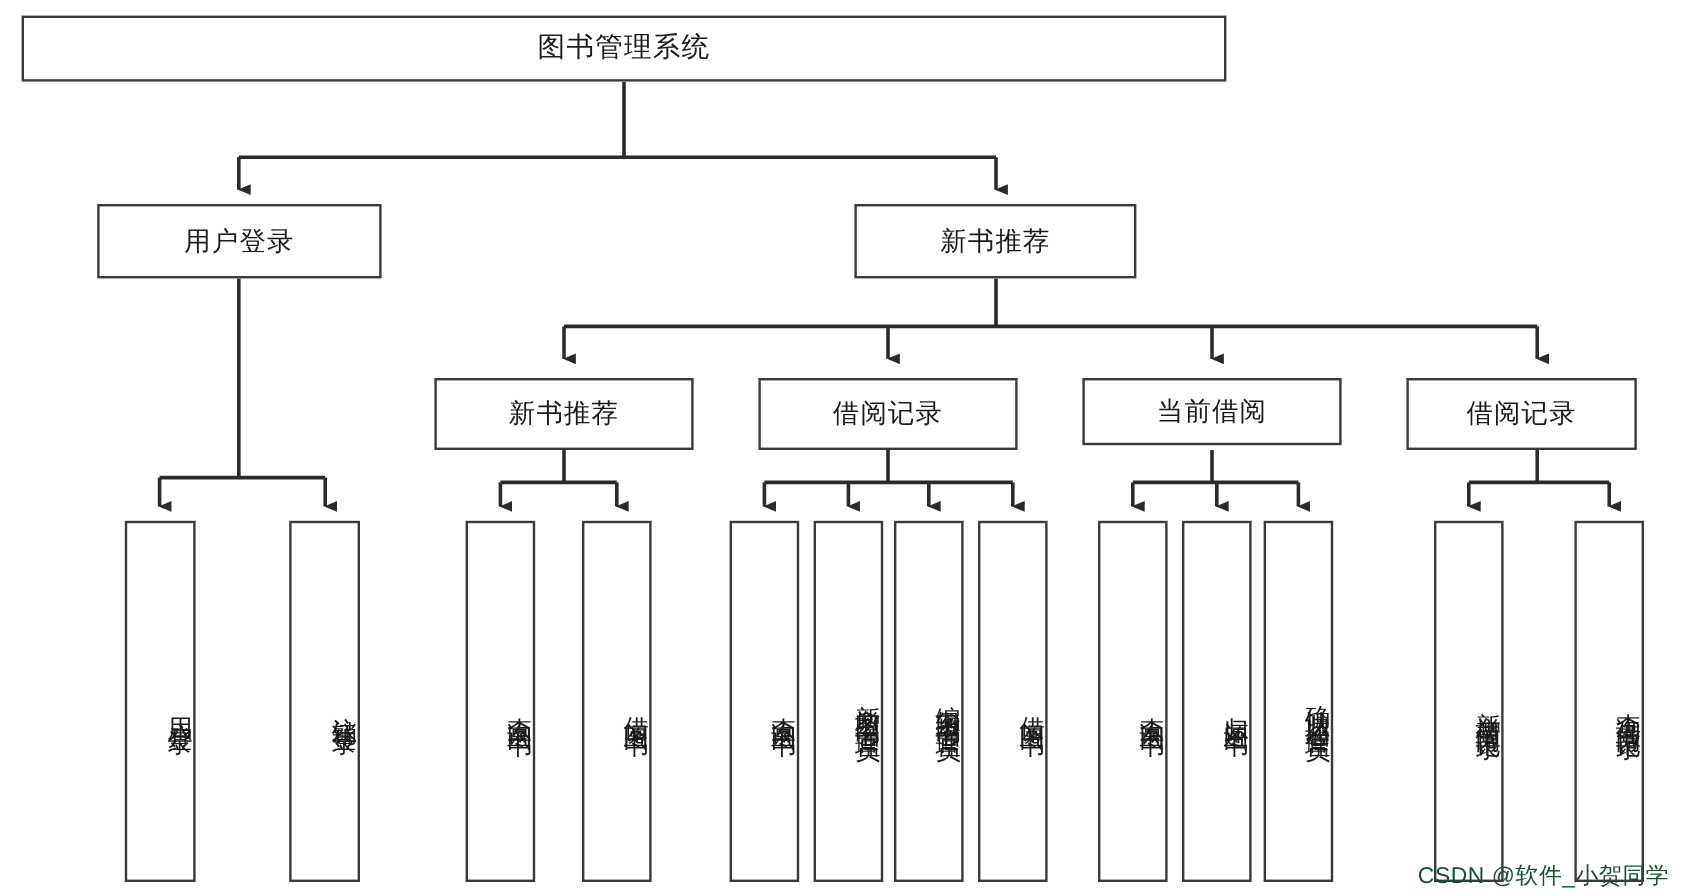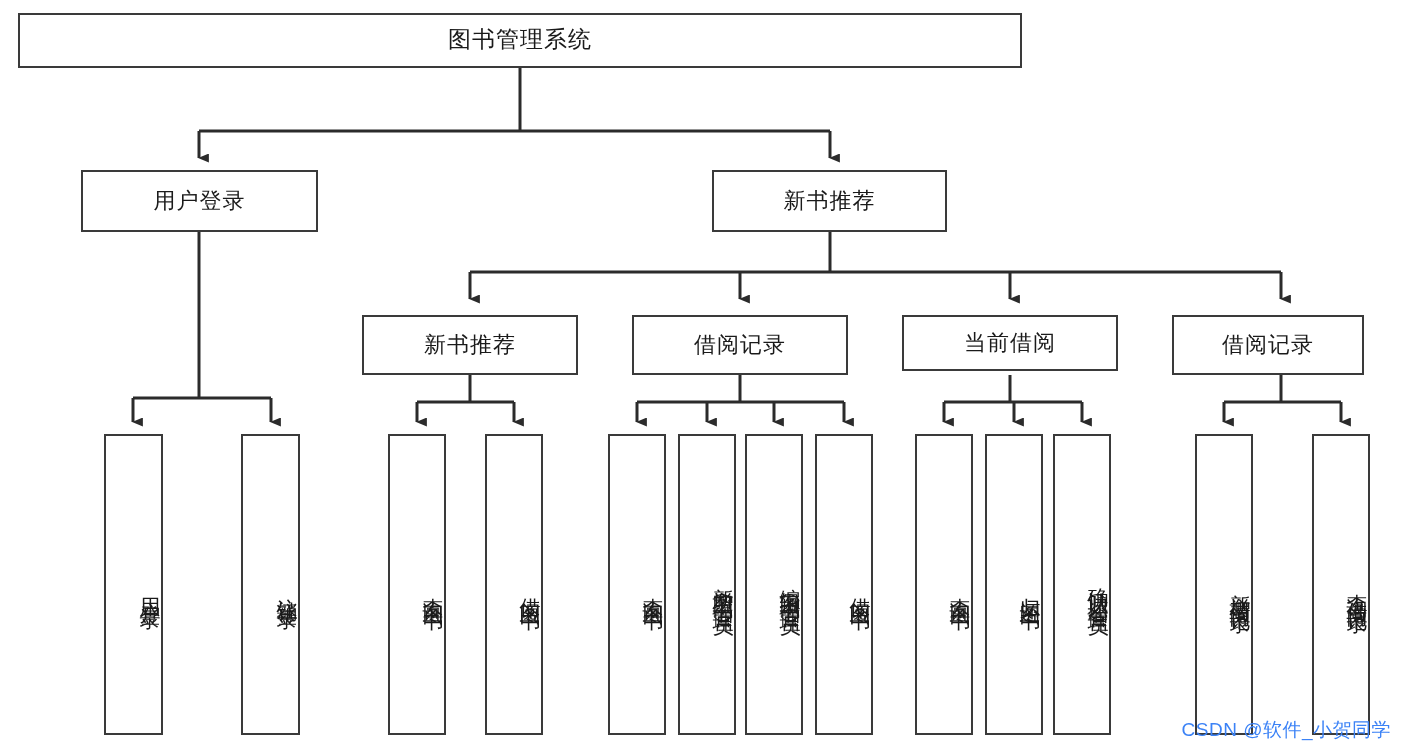--- a/index.html
+++ b/index.html
@@ -58,21 +58,21 @@
   .node.leaf .vtext {
     writing-mode: vertical-rl;
     text-orientation: upright;
     white-space: nowrap;
   }
   #watermark {
     position: absolute;
     right: 14px;
     bottom: 4px;
     font-size: 19px;
-    color: #3b82f6;
+    color: #14532d;
     letter-spacing: 0.5px;
     z-index: 5;
     white-space: nowrap;
   }
 </style>
 </head>
 <body>
 
 <div id="canvas">
 

